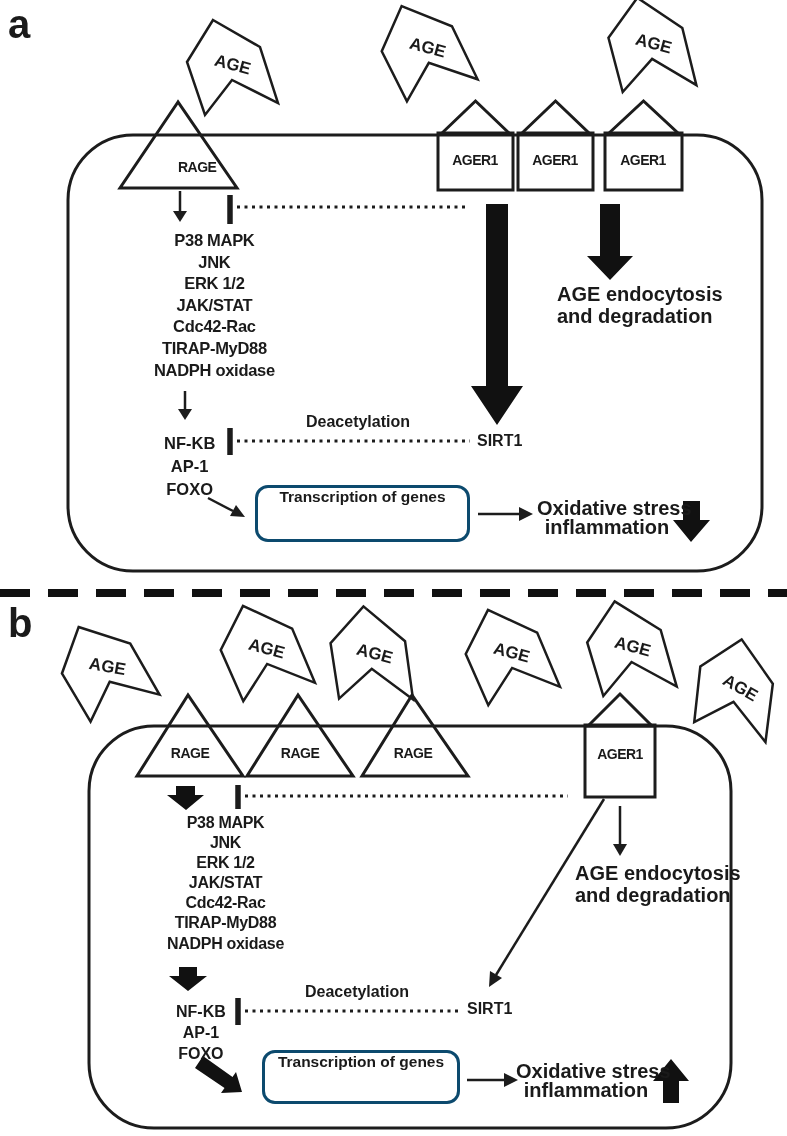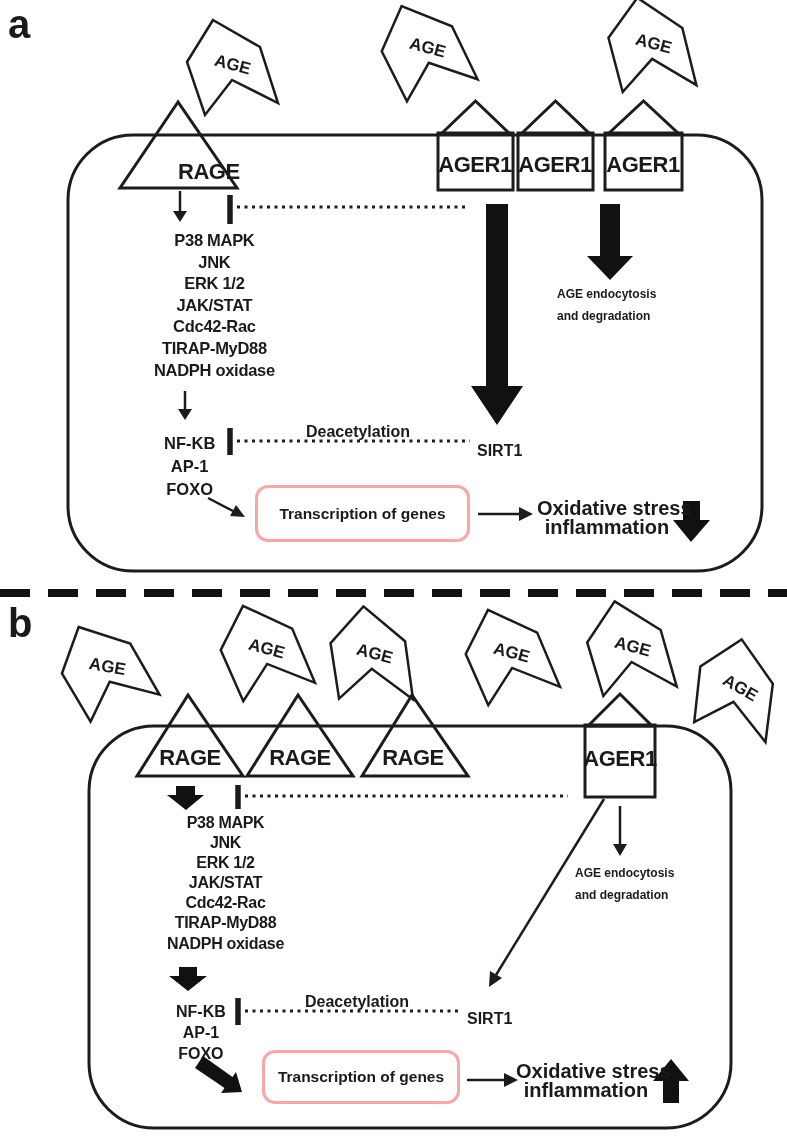--- a/index.html
+++ b/index.html
@@ -10,27 +10,27 @@
   .stage svg{position:absolute;left:0;top:0;}
   .lbl{position:absolute;font-weight:bold;white-space:nowrap;}
   .panel-letter{font-size:40px;line-height:1;}
   .list{position:absolute;font-weight:bold;}
   .list div{white-space:nowrap;text-align:center;}
   .k-list-a div{font-size:16.5px;line-height:21.6px;letter-spacing:-0.3px;}
   .k-list-b div{font-size:16px;line-height:20.1px;letter-spacing:-0.3px;}
   .tf-list-a div{font-size:16.5px;line-height:23px;}
   .tf-list-b div{font-size:16px;line-height:21px;}
   .cx{transform:translateX(-50%);}
-  .f16{font-size:16px;margin-top:10px;}
-  .f18{font-size:22px;letter-spacing:-0.5px;}
-  .twoline{line-height:21.5px;font-size:12px;}
+  .f16{font-size:16px;}
+  .f18{font-size:14px;letter-spacing:-0.5px;}
+  .twoline{line-height:21.5px;font-size:20px;}
   .outcome{width:140px;text-align:center;line-height:18.5px;font-size:20px;}
   .tbox{
-    position:absolute;border:3px solid #fca5a5;border-radius:13px;background:#fff;
-    display:flex;align-items:center;justify-content:center;
+    position:absolute;border:3px solid #0c4a6e;border-radius:13px;background:#fff;
+    display:flex;justify-content:center;
     font-weight:bold;font-size:15.5px;box-sizing:border-box;
   }
   .shape{stroke:#1c1c1c;fill:none;}
   .age-t{font-weight:bold;font-size:17px;fill:#1a1a1a;text-anchor:middle;}
 </style>
 </head>
 <body>
 
 <div class="stage">
 

